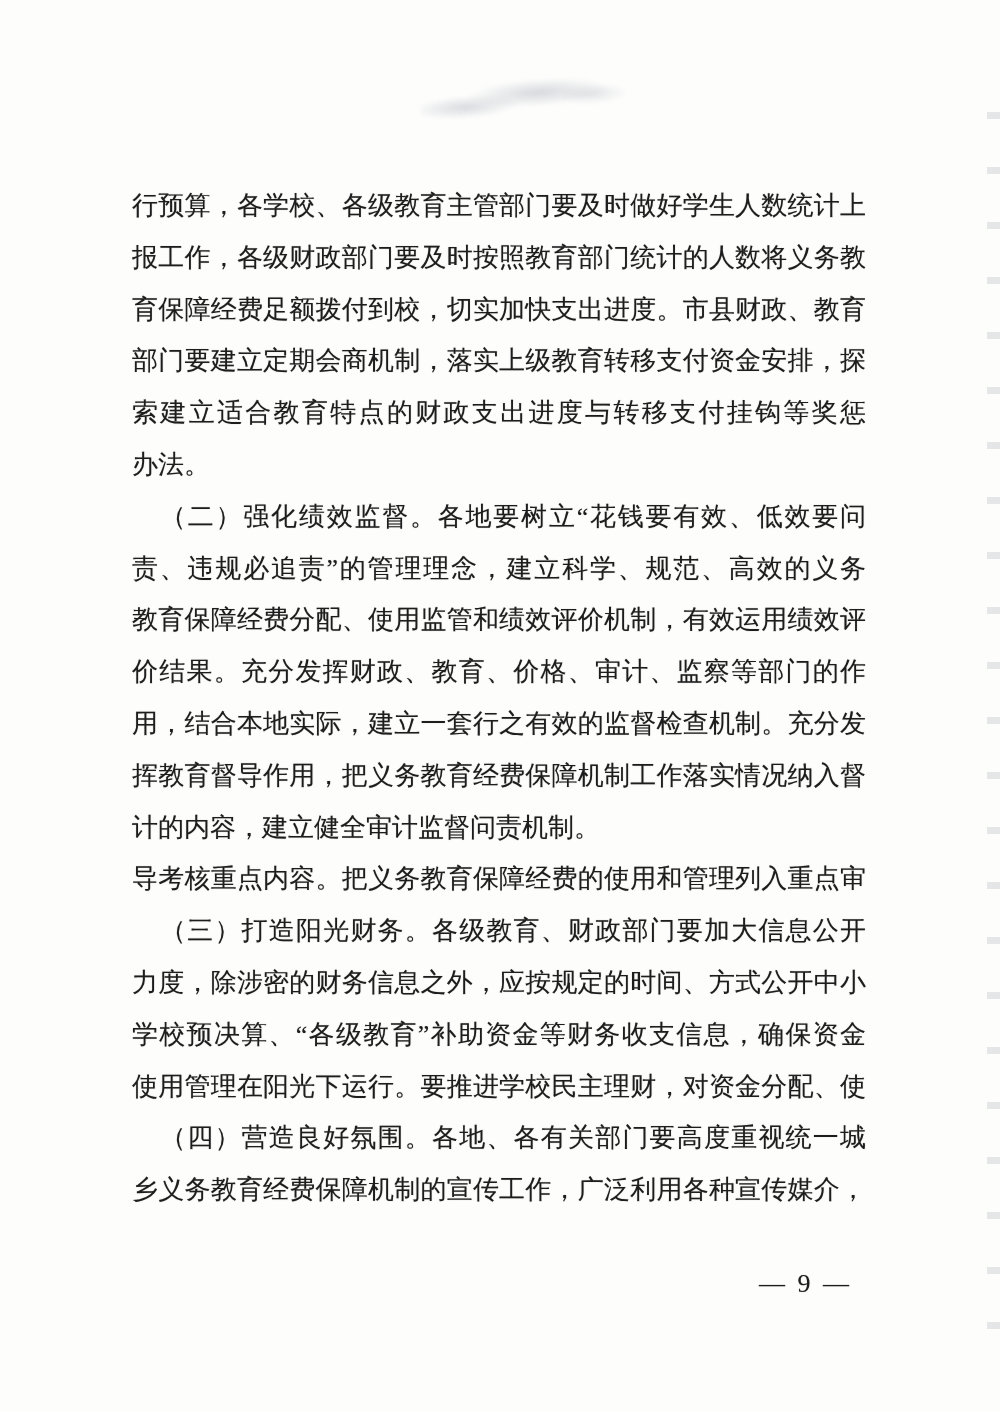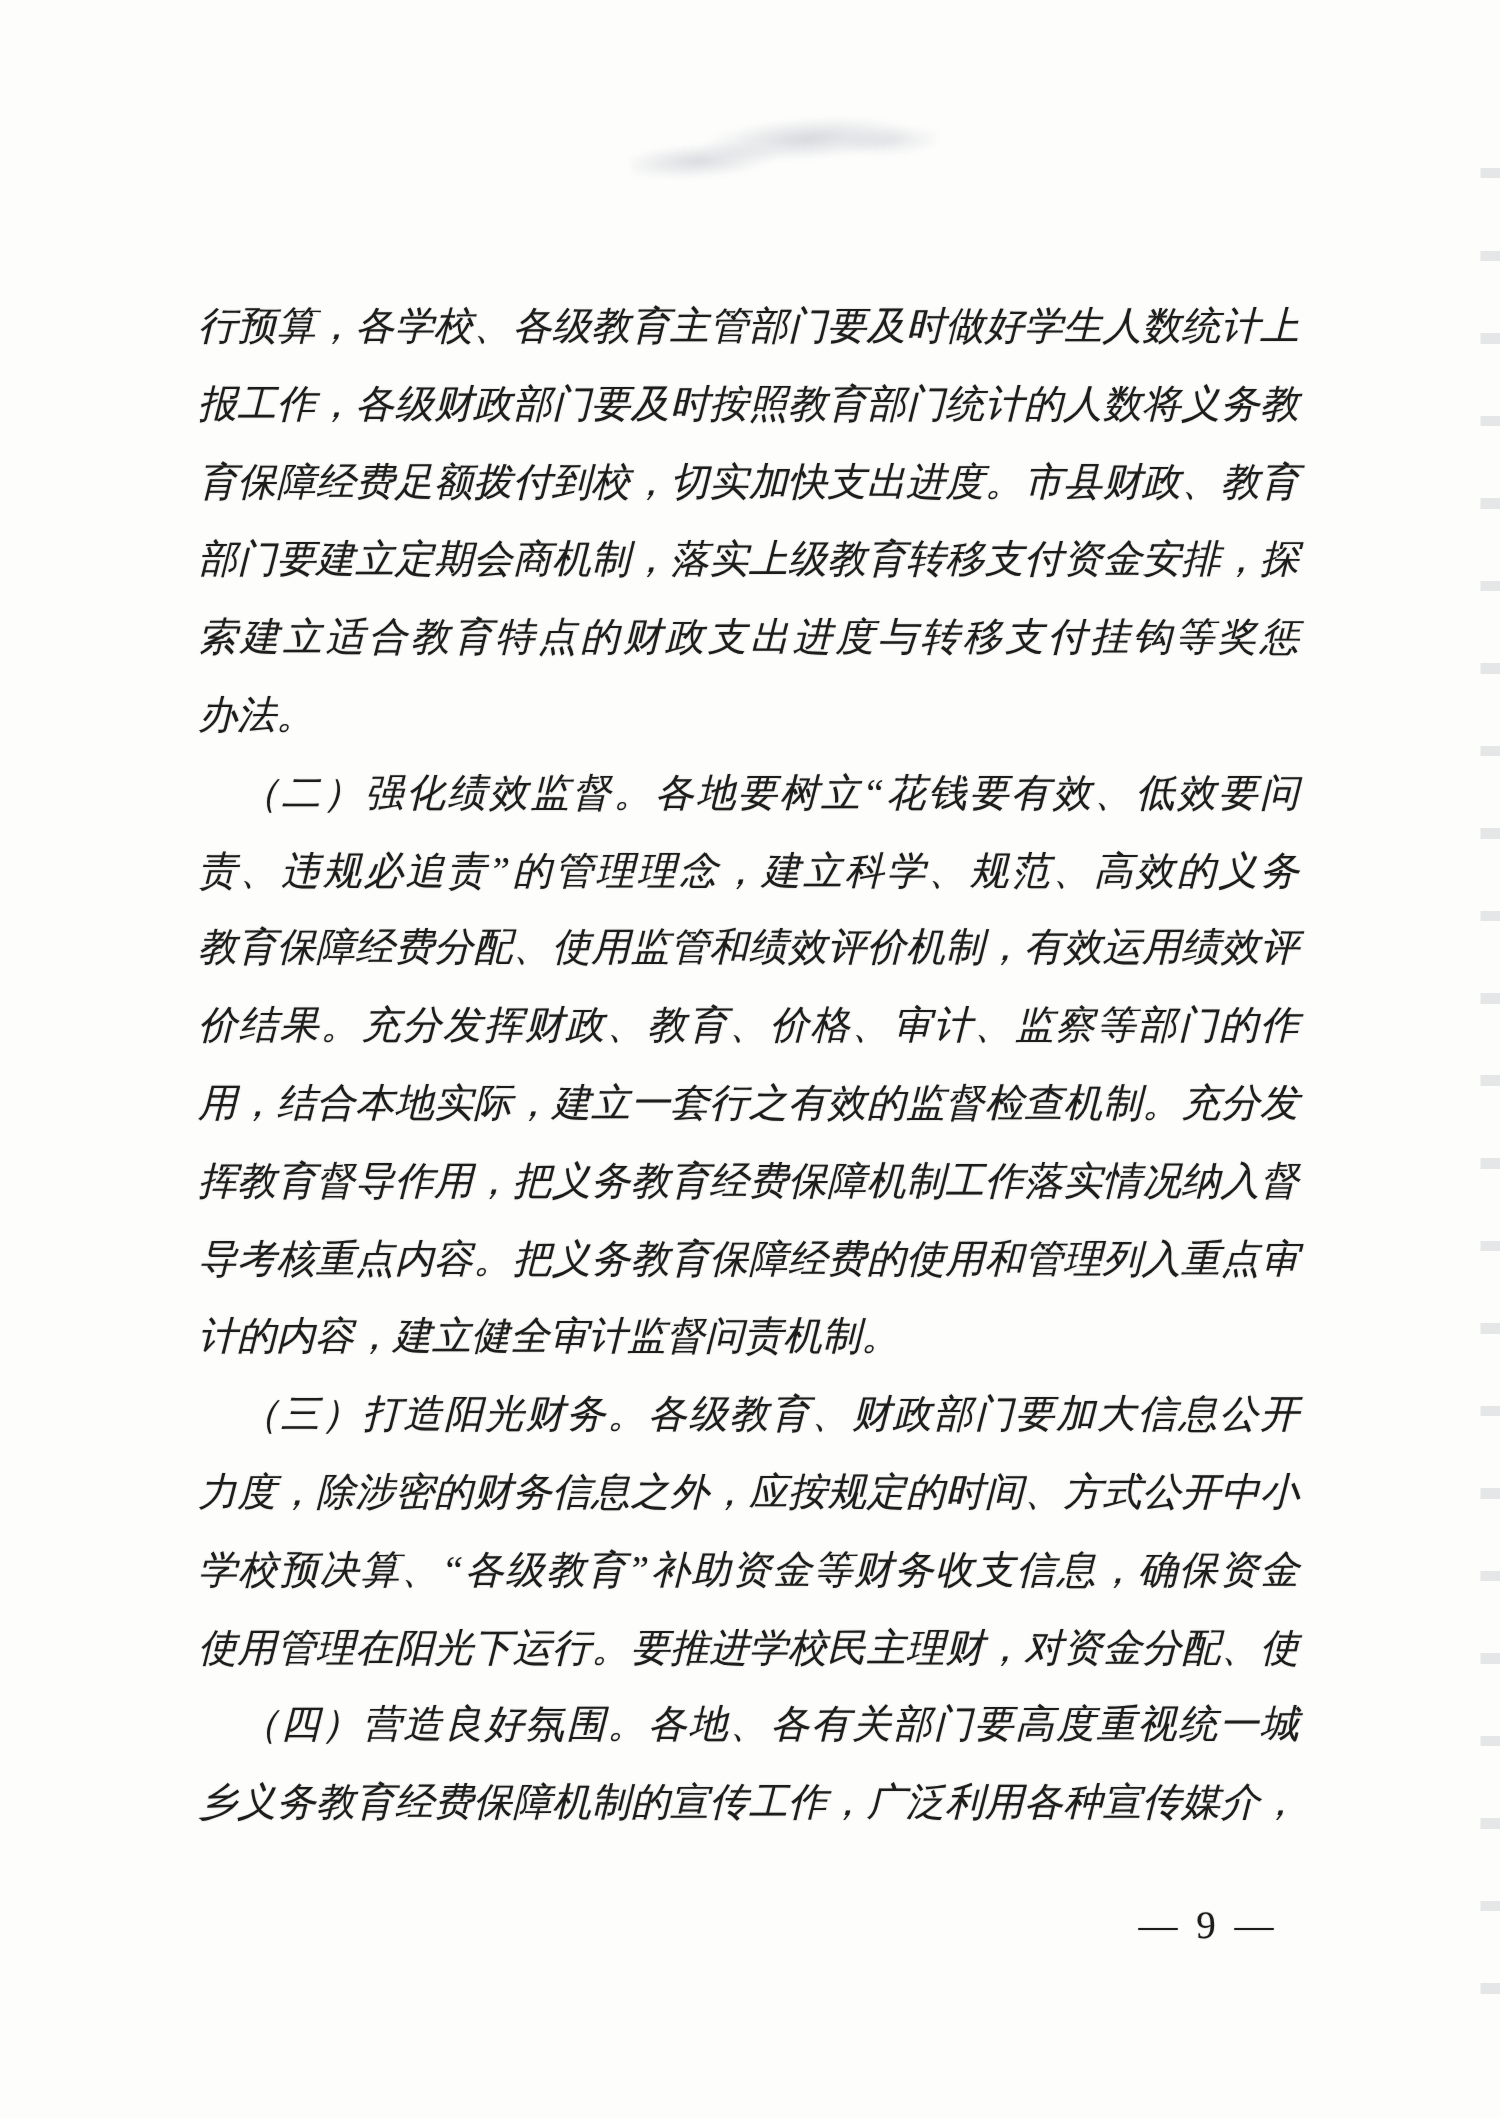--- a/index.html
+++ b/index.html
@@ -44,23 +44,22 @@
       rgba(120,126,134,0.18) 0px,
       rgba(120,126,134,0.18) 7px,
       rgba(0,0,0,0) 7px,
       rgba(0,0,0,0) 55px
     );
   }
 
   .text-block {
     position: absolute;
     left: 132px;
-    top: 192px;
+    top: 180px;
     width: 734px;
-    font-style: italic;
   }
 
   .line {
     font-size: 26px;
     line-height: 51.8px;
     color: #1d1d1d;
     text-align: justify;
     text-align-last: justify;
     text-justify: inter-character;
     text-shadow: 0 0 1px rgba(25,25,25,0.38);
@@ -103,22 +102,22 @@
       <div class="line para-end">办法。</div>
     </div>
 
     <div>
       <div class="line indent">（二）强化绩效监督。各地要树立“花钱要有效、低效要问</div>
       <div class="line">责、违规必追责”的管理理念，建立科学、规范、高效的义务</div>
       <div class="line">教育保障经费分配、使用监管和绩效评价机制，有效运用绩效评</div>
       <div class="line">价结果。充分发挥财政、教育、价格、审计、监察等部门的作</div>
       <div class="line">用，结合本地实际，建立一套行之有效的监督检查机制。充分发</div>
       <div class="line">挥教育督导作用，把义务教育经费保障机制工作落实情况纳入督</div>
+      <div class="line para-end">计的内容，建立健全审计监督问责机制。</div>
       <div class="line">导考核重点内容。把义务教育保障经费的使用和管理列入重点审</div>
-      <div class="line para-end">计的内容，建立健全审计监督问责机制。</div>
     </div>
 
     <div>
       <div class="line indent">（三）打造阳光财务。各级教育、财政部门要加大信息公开</div>
       <div class="line">力度，除涉密的财务信息之外，应按规定的时间、方式公开中小</div>
       <div class="line">学校预决算、“各级教育”补助资金等财务收支信息，确保资金</div>
       <div class="line">使用管理在阳光下运行。要推进学校民主理财，对资金分配、使</div>
     </div>
 
     <div>

